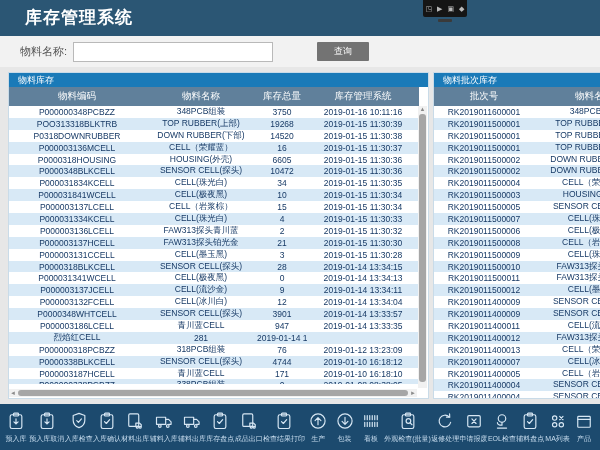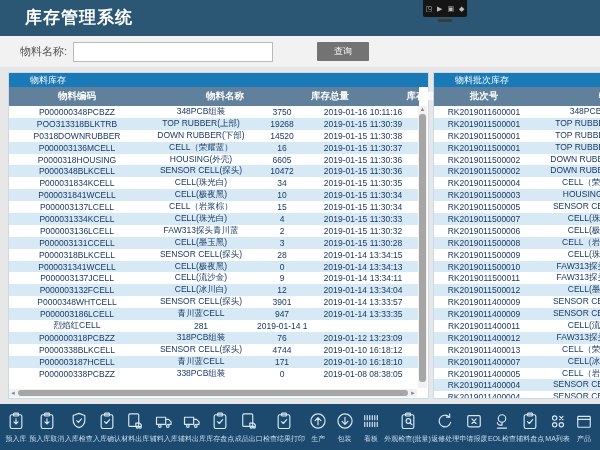--- a/index.html
+++ b/index.html
@@ -21,22 +21,22 @@
   .searchbar input{margin-left:6px;width:190px;height:18px;border:1px solid #b9b9b9;background:#fff;
     font-size:10px;padding:0 4px;outline:none;}
   .query-btn{margin-left:44px;width:52px;height:19px;background:#737373;border:none;color:#fff;
     font-size:9px;cursor:pointer;border-radius:1px;}
 
   
   .main{position:absolute;top:67px;left:0;right:0;bottom:46px;background:#e7e7e7;overflow:hidden;}
   .panel{position:absolute;top:5px;bottom:5px;background:#fff;border:1px solid #c9dbe8;box-sizing:border-box;}
   .panel-left{left:8px;width:421px;}
   .panel-right{left:433px;width:230px;}
-  .panel-title{height:14px;background:#1a7ab8;color:#fff;font-size:9px;line-height:14px;padding-left:21px;}
-  .thead{display:grid;background:#60809b;color:#fff;font-size:9.5px;font-weight:bold;height:19px;align-items:center;gap:24px;}
+  .panel-title{height:14px;background:#1a7ab8;color:#fff;font-size:9px;line-height:14px;padding-left:9px;}
+  .thead{display:grid;background:#60809b;color:#fff;font-size:9.5px;font-weight:normal;height:19px;align-items:center;}
   .thead div{text-align:center;overflow:hidden;white-space:nowrap;}
   .panel-left .thead{grid-template-columns:136px 112px 50px 112px;width:410px;}
   .panel-right .thead{grid-template-columns:100px 120px;width:220px;}
   .tbody{overflow:hidden;}
   .panel-left .tbody{position:absolute;top:33px;left:0;width:410px;bottom:14px;}
   .panel-right .tbody{position:absolute;top:33px;left:0;right:0;bottom:0;}
   .trow{display:grid;height:11.9px;align-items:center;font-size:8.5px;color:#173a66;white-space:nowrap;}
   .panel-left .trow{grid-template-columns:136px 112px 50px 112px;}
   .panel-right .trow{grid-template-columns:100px 120px;}
   .trow:nth-child(even){background:#d8e9f6;}
@@ -151,20 +151,26 @@
             <div>4</div>
             <div>2019-01-15 11:30:33</div>
           </div>
           <div class="trow">
             <div>P000003136LCELL</div>
             <div>FAW313探头青川蓝</div>
             <div>2</div>
             <div>2019-01-15 11:30:32</div>
           </div>
           <div class="trow">
+            <div>P000003137HCELL</div>
+            <div>FAW313探头铂光金</div>
+            <div>21</div>
+            <div>2019-01-15 11:30:30</div>
+          </div>
+          <div class="trow">
             <div>P000003131CCELL</div>
             <div>CELL(墨玉黑)</div>
             <div>3</div>
             <div>2019-01-15 11:30:28</div>
           </div>
           <div class="trow">
             <div>P0000318BLKCELL</div>
             <div>SENSOR CELL(探头)</div>
             <div>28</div>
             <div>2019-01-14 13:34:15</div>

